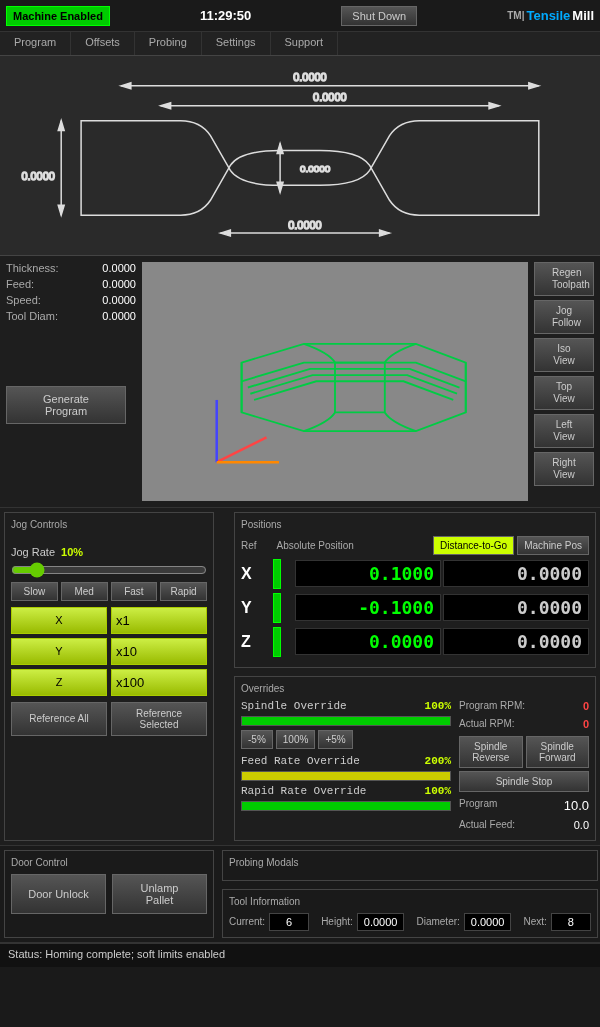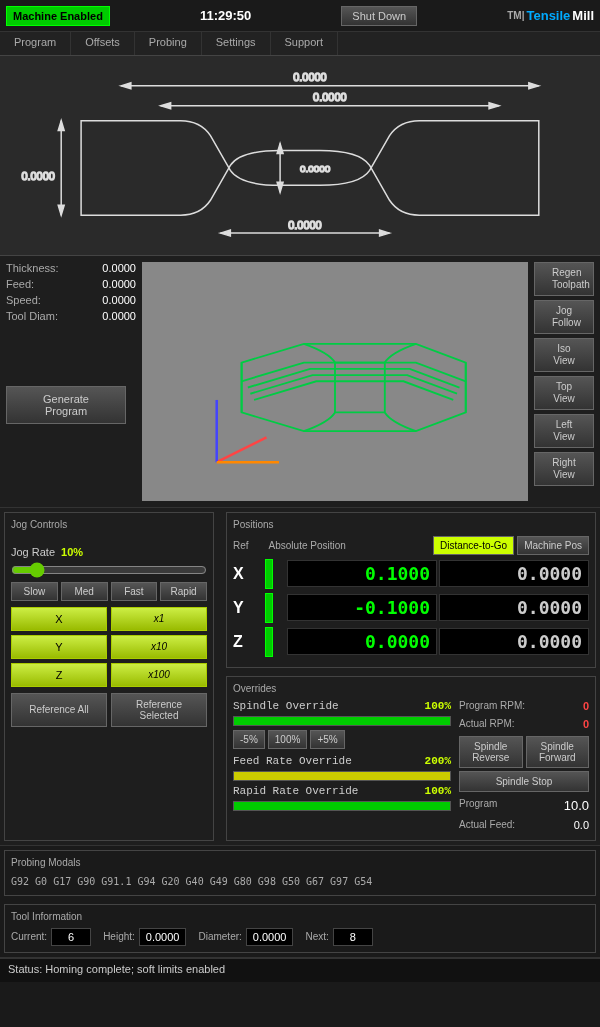--- a/index.html
+++ b/index.html
@@ -140,21 +140,21 @@
       font-size: 10px;
       cursor: pointer;
       text-align: center;
       line-height: 1.2;
     }
 
     
     .bottom-panels {
       display: flex;
       background: #1e1e1e;
-      gap: 4px;
+      gap: 12px;
       border-bottom: 1px solid #333;
     }
 
     
     .jog-panel {
       width: 210px;
       flex-shrink: 0;
       border: 1px solid #444;
       margin: 4px;
       padding: 6px;
@@ -209,24 +209,23 @@
       padding: 5px 4px;
       font-size: 11px;
       cursor: pointer;
       text-align: center;
     }
     .mult-btn {
       background: linear-gradient(to bottom, #ccee44, #99bb00);
       color: #000;
       border: 1px solid #aacc00;
       padding: 5px 4px;
-      font-size: 10px;
-      cursor: pointer;
-      text-align: center;
-      font-style: italic;
+      font-size: 13px;
+      cursor: pointer;
+      text-align: left;
     }
     .ref-btns {
       display: grid;
       grid-template-columns: 1fr 1fr;
       gap: 4px;
     }
     .ref-btn {
       background: linear-gradient(to bottom, #555, #333);
       color: #ccc;
       border: 1px solid #666;
@@ -691,25 +690,31 @@
             <span style="color:#fff;font-size:11px;">0.0</span>
           </div>
         </div>
       </div>
     </div>
   </div>
 </div>
 
 <div style="display:flex;background:#1a1a1a;border-bottom:1px solid #333;">
 
+  <div class="door-panel" style="width:210px;flex-shrink:0;">
+    <div class="panel-title">Door Control</div>
+    <div class="door-btns">
+      <button class="door-btn">Door Unlock</button>
+      <button class="door-btn">Unlamp<br>Pallet</button>
+    </div>
+  </div>
 
   <div style="flex:1;display:flex;flex-direction:column;">
     <div class="modals-panel">
       <div class="panel-title">Probing Modals</div>
-      <div class="modals-text">G92 G0 G17 G90 G91.1 G94 G20 G40 G49 G80 G98 G50 G67 G97 G54</div>
     </div>
     <div class="tool-panel">
       <div class="panel-title">Tool Information</div>
       <div class="tool-row">
         <div class="tool-field">
           <span class="tool-field-label">Current:</span>
           <span class="tool-field-value">6</span>
         </div>
         <div class="tool-field">
           <span class="tool-field-label">Height:</span>

